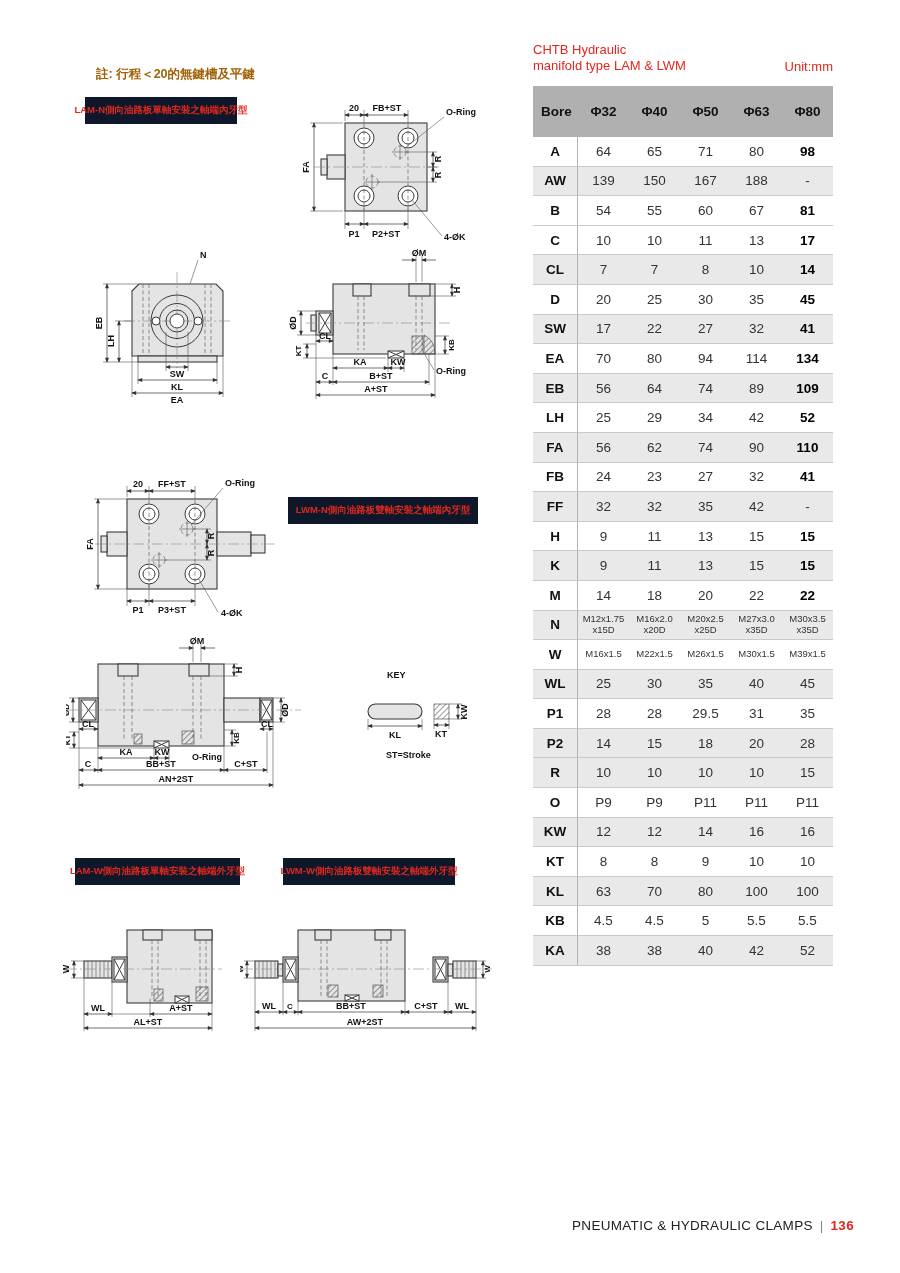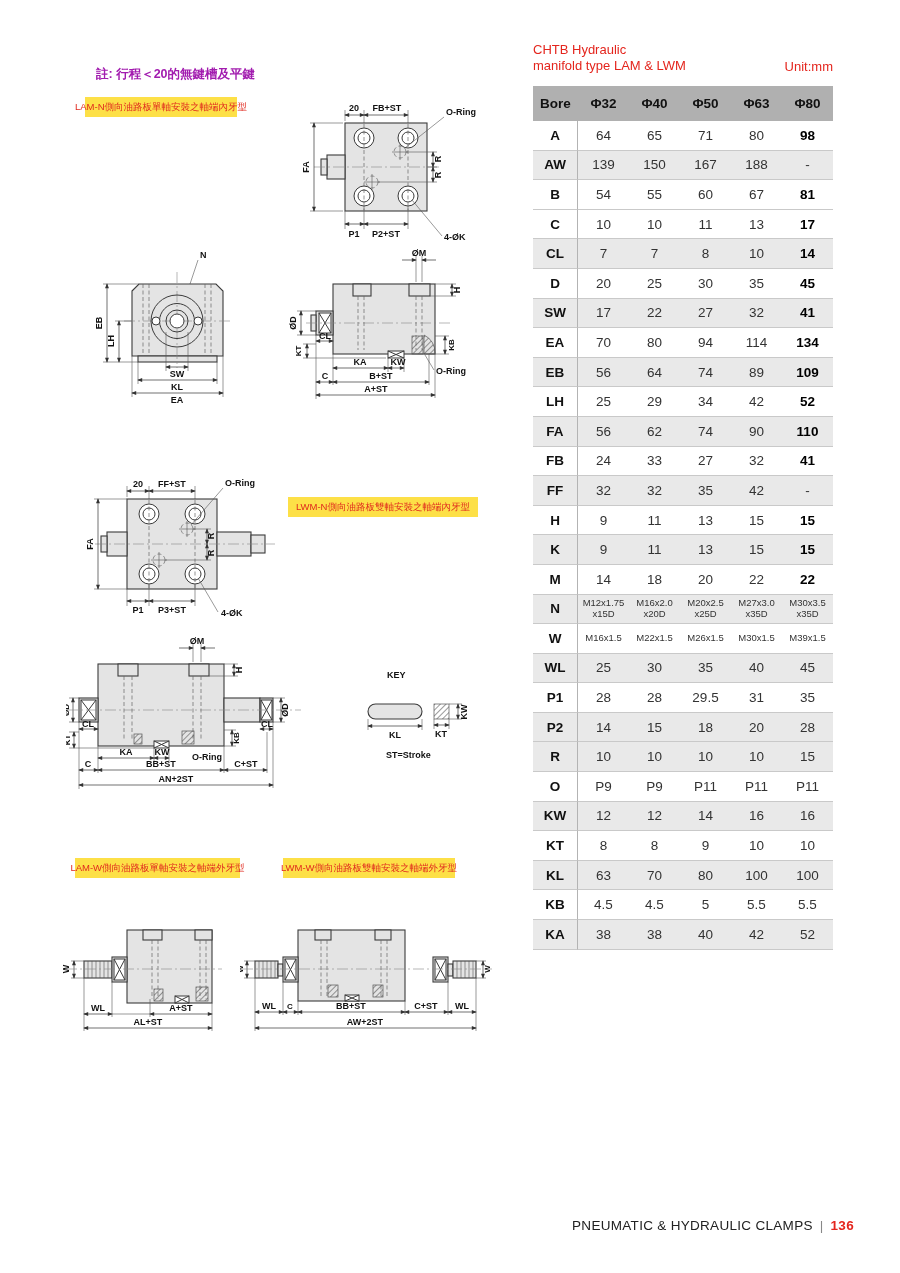--- a/index.html
+++ b/index.html
@@ -1,26 +1,26 @@
 <!DOCTYPE html>
 <html><head>
 <meta charset="utf-8">
 <style>
   html,body{margin:0;padding:0}
   body{width:900px;height:1273px;background:#ffffff;position:relative;overflow:hidden;
        font-family:"Liberation Sans",sans-serif}
   .abs{position:absolute}
-  .note{position:absolute;left:96px;top:66px;color:#a21caf;font-weight:bold;font-size:12.5px}
-  .plabel{position:absolute;height:20px;background:#fde047;color:#e0281e;font-weight:normal;
+  .note{position:absolute;left:96px;top:66px;color:#a16207;font-weight:bold;font-size:12.5px}
+  .plabel{position:absolute;height:27px;background:#0f172a;color:#e0281e;font-weight:bold;
           font-size:9.5px;display:flex;align-items:center;justify-content:center;white-space:nowrap}
   .title{position:absolute;left:533px;top:42px;color:#e4251d;font-size:13px;line-height:16px}
   .unit{position:absolute;left:533px;width:300px;top:59px;text-align:right;color:#e4251d;font-size:13px}
   table.spec{position:absolute;left:533px;top:86px;width:300px;border-collapse:separate;
              border-spacing:0;table-layout:fixed;font-size:13.5px;color:#333;text-align:center}
-  table.spec th{background:#b0b0b0;height:35px;font-weight:bold;color:#111;font-size:13.5px;padding:0}
+  table.spec th{background:#b0b0b0;height:35px;font-weight:bold;color:#111;font-size:13.5px;padding:8px}
   table.spec td{height:28.6px;border-bottom:1px solid #c9c9c9;padding:0;vertical-align:middle}
   table.spec tr.alt td{background:#e9e9e9}
   table.spec td.rowlabel{font-weight:bold;color:#111;border-right:1px solid #b3b3b3}
   table.spec td.boldval{font-weight:bold;color:#000}
   table.spec td.smallval{font-size:9.5px;line-height:10.5px;white-space:pre-line}
   .footer{position:absolute;top:1218px;right:46px;font-size:13.5px;color:#222;letter-spacing:.3px}
   .footer .sep{color:#888;margin:0 7px;font-weight:normal}
   .footer .pg{color:#e4251d;font-weight:bold}
   
   .dwg text{font-family:"Liberation Sans",sans-serif;font-weight:bold;font-size:9px;fill:#111;text-anchor:middle}
@@ -590,21 +590,21 @@
         <td class="rowlabel">FA</td>
         <td>56</td>
         <td>62</td>
         <td>74</td>
         <td>90</td>
         <td class="boldval">110</td>
       </tr>
       <tr>
         <td class="rowlabel">FB</td>
         <td>24</td>
-        <td>33</td>
+        <td>23</td>
         <td>27</td>
         <td>32</td>
         <td class="boldval">41</td>
       </tr>
       <tr class="alt">
         <td class="rowlabel">FF</td>
         <td>32</td>
         <td>32</td>
         <td>35</td>
         <td>42</td>

